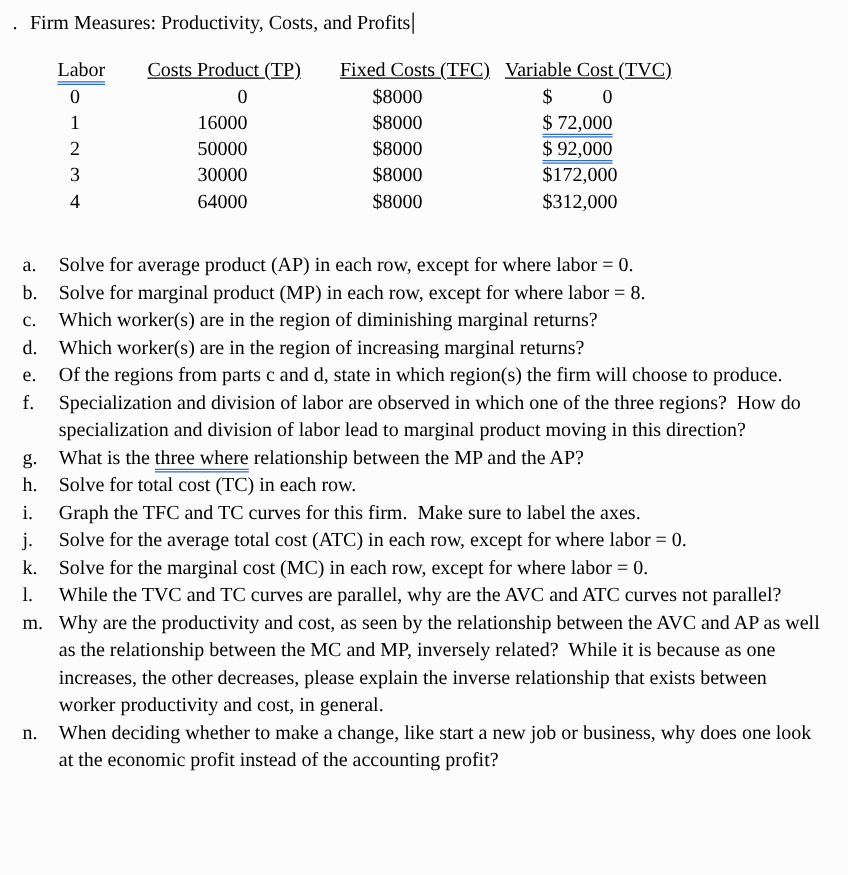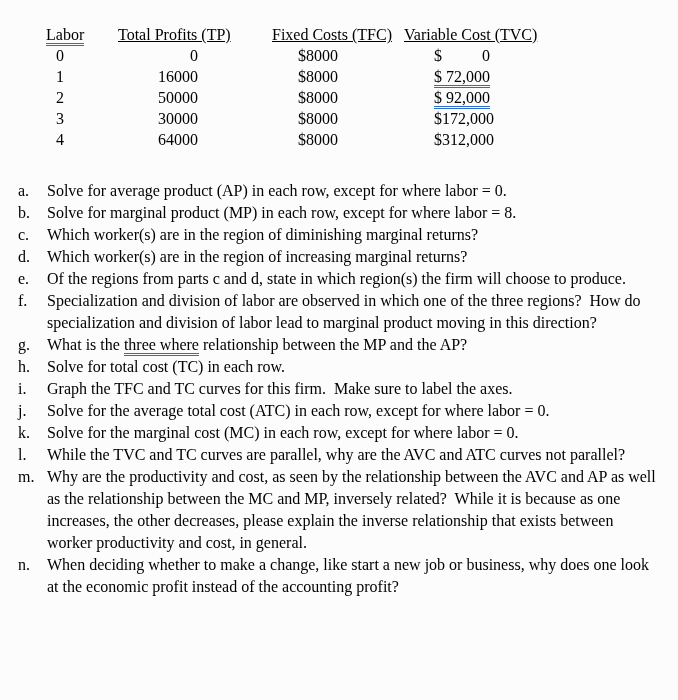--- a/index.html
+++ b/index.html
@@ -40,26 +40,29 @@
   .questions { margin-top: 30px; padding: 0 10px 0 8px; }
   .q { display: flex; line-height: 22px; }
   .q-letter { flex: 0 0 29px; }
   .q-text { flex: 1; }
 </style>
 </head>
 <body>
 
 <div class="page">
 
+  <div class="title-line">
+    <span class="marker">.</span><span>Firm Measures: Productivity, Costs, and Profits</span><span class="cursor"></span>
+  </div>
 
   <table class="data-table">
     <thead>
       <tr>
         <th class="c1"><span class="hdr-labor grammar">Labor</span></th>
-        <th class="c2"><span class="u-black">Total Profits (TP)</span></th>
+        <th class="c2"><span class="u-black">Costs Product (TP)</span></th>
         <th class="c3"><span class="u-black">Fixed Costs (TFC)</span></th>
         <th class="c4"><span class="u-black">Variable Cost (TVC)</span></th>
       </tr>
     </thead>
     <tbody>
       <tr>
         <td class="c1">0</td>
         <td class="c2">0</td>
         <td class="c3">$8000</td>
         <td class="c4">$&nbsp;&nbsp;&nbsp;&nbsp;&nbsp;&nbsp;&nbsp;&nbsp;&nbsp;&nbsp;0</td>

